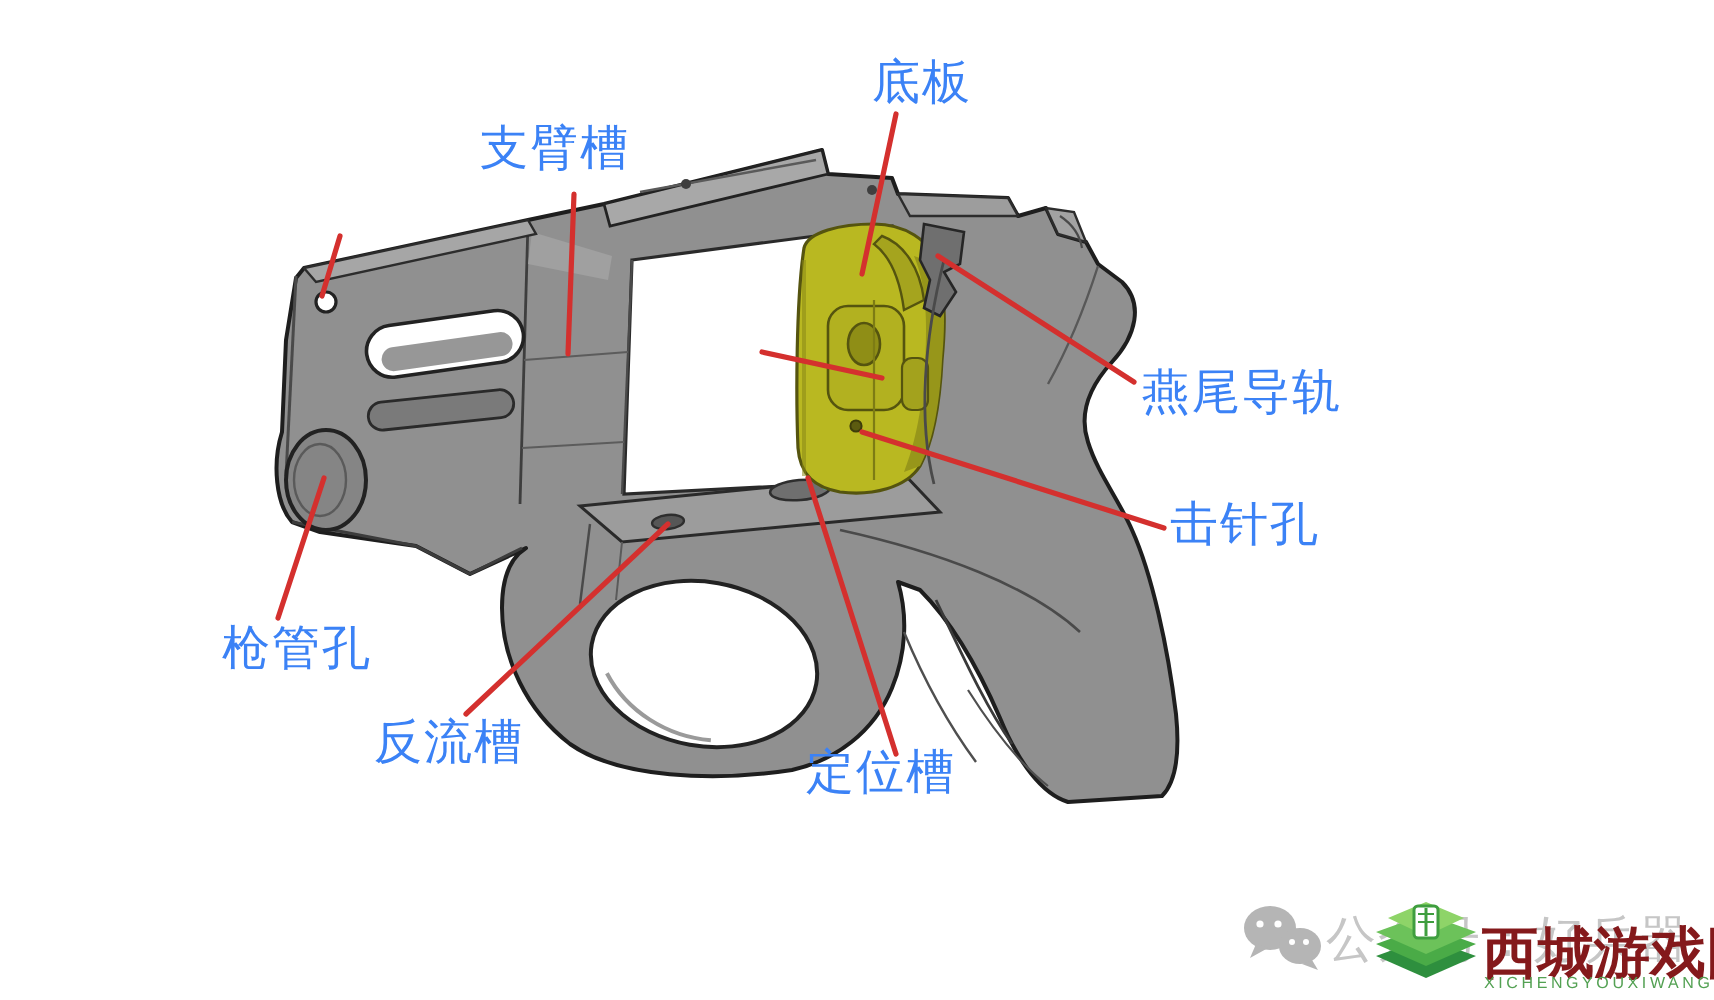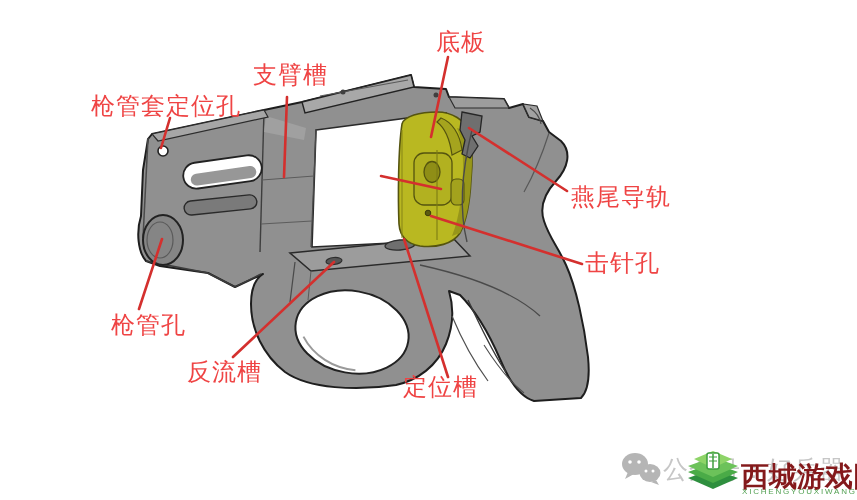--- a/index.html
+++ b/index.html
@@ -2,25 +2,25 @@
 <html><head>
 <meta charset="utf-8">
 <style>
   html,body{margin:0;padding:0;background:#ffffff;}
   #stage{
     position:relative;width:857px;height:500px;background:#ffffff;overflow:hidden;
     font-family:"Liberation Sans","DejaVu Sans",sans-serif;
   }
   #gun-svg{position:absolute;left:0;top:0;}
   .part-label{
-    position:absolute;color:#ef4444;font-size:24px;line-height:1.1;
+    position:absolute;color:#3b82f6;font-size:24px;line-height:1.1;
     white-space:nowrap;letter-spacing:1px;
   }
   .lbl-0{left:91px;top:93px;}
-  .lbl-1{left:253px;top:62px;}
+  .lbl-1{left:240px;top:62px;}
   .lbl-2{left:436px;top:29px;}
   .lbl-3{left:305px;top:158px;}
   .lbl-4{left:571px;top:184px;}
   .lbl-5{left:585px;top:250px;}
   .lbl-6{left:111px;top:312px;}
   .lbl-7{left:187px;top:359px;}
   .lbl-8{left:403px;top:374px;}
   .footer{position:absolute;left:0;top:445px;width:857px;height:55px;}
   .wechat-text{
     position:absolute;left:663px;top:8px;font-size:25px;color:#c6c6c6;
@@ -173,21 +173,20 @@
       <line x1="448" y1="57" x2="431" y2="137"></line>
       <line x1="381" y1="176" x2="441" y2="189"></line>
       <line x1="567" y1="191" x2="469" y2="128"></line>
       <line x1="582" y1="264" x2="431" y2="216"></line>
       <line x1="139" y1="309" x2="162" y2="239"></line>
       <line x1="233" y1="357" x2="334" y2="262"></line>
       <line x1="448" y1="377" x2="404" y2="239"></line>
     </g>
   </svg>
 
-  <div class="part-label lbl-0">枪管套定位孔</div>
   <div class="part-label lbl-1">支臂槽</div>
   <div class="part-label lbl-2">底板</div>
   <div class="part-label lbl-5">击针孔</div>
   <div class="part-label lbl-4">燕尾导轨</div>
   <div class="part-label lbl-6">枪管孔</div>
   <div class="part-label lbl-7">反流槽</div>
   <div class="part-label lbl-8">定位槽</div>
 
   <div class="footer">
 

